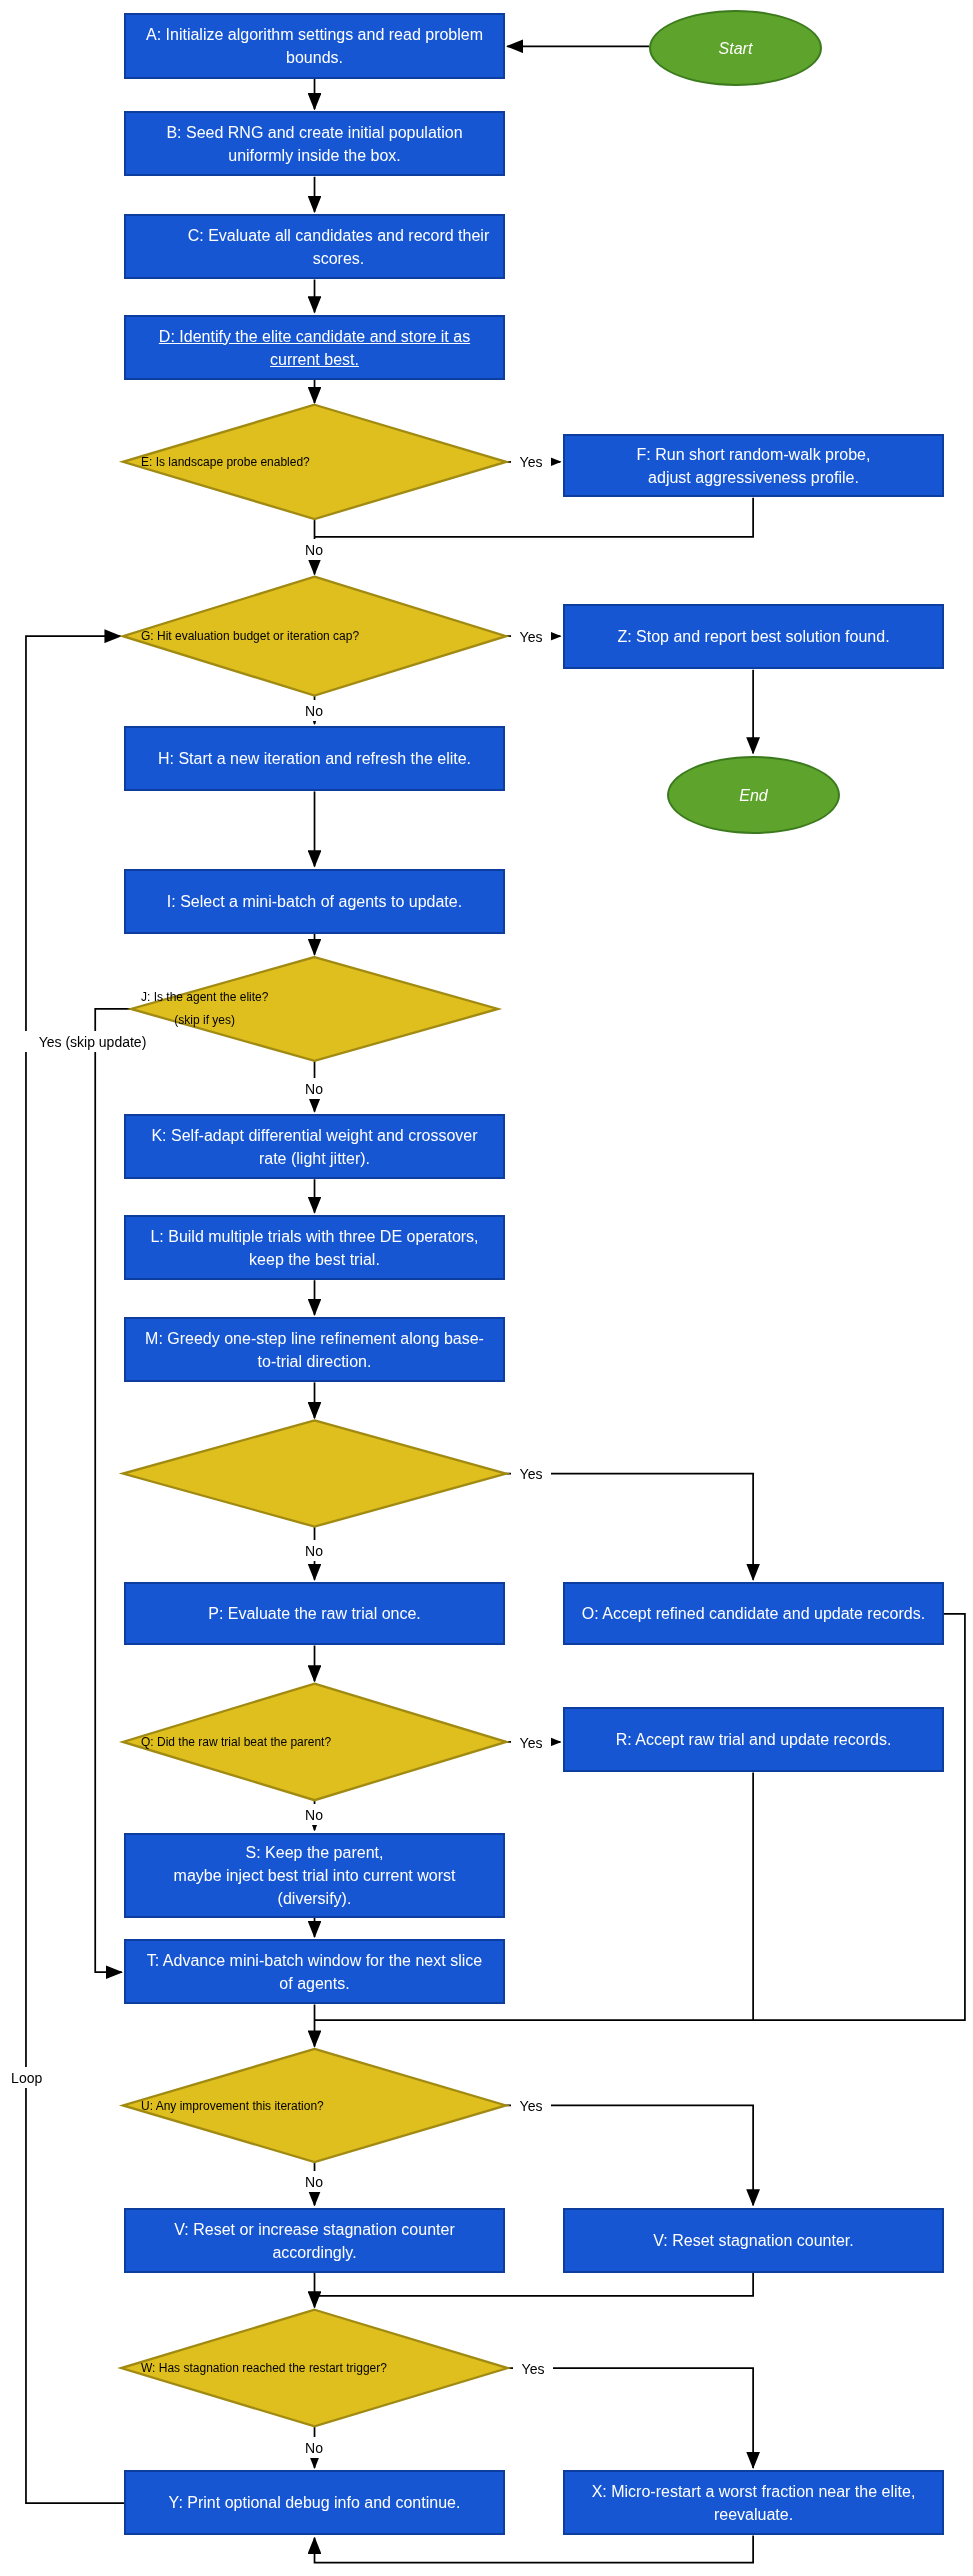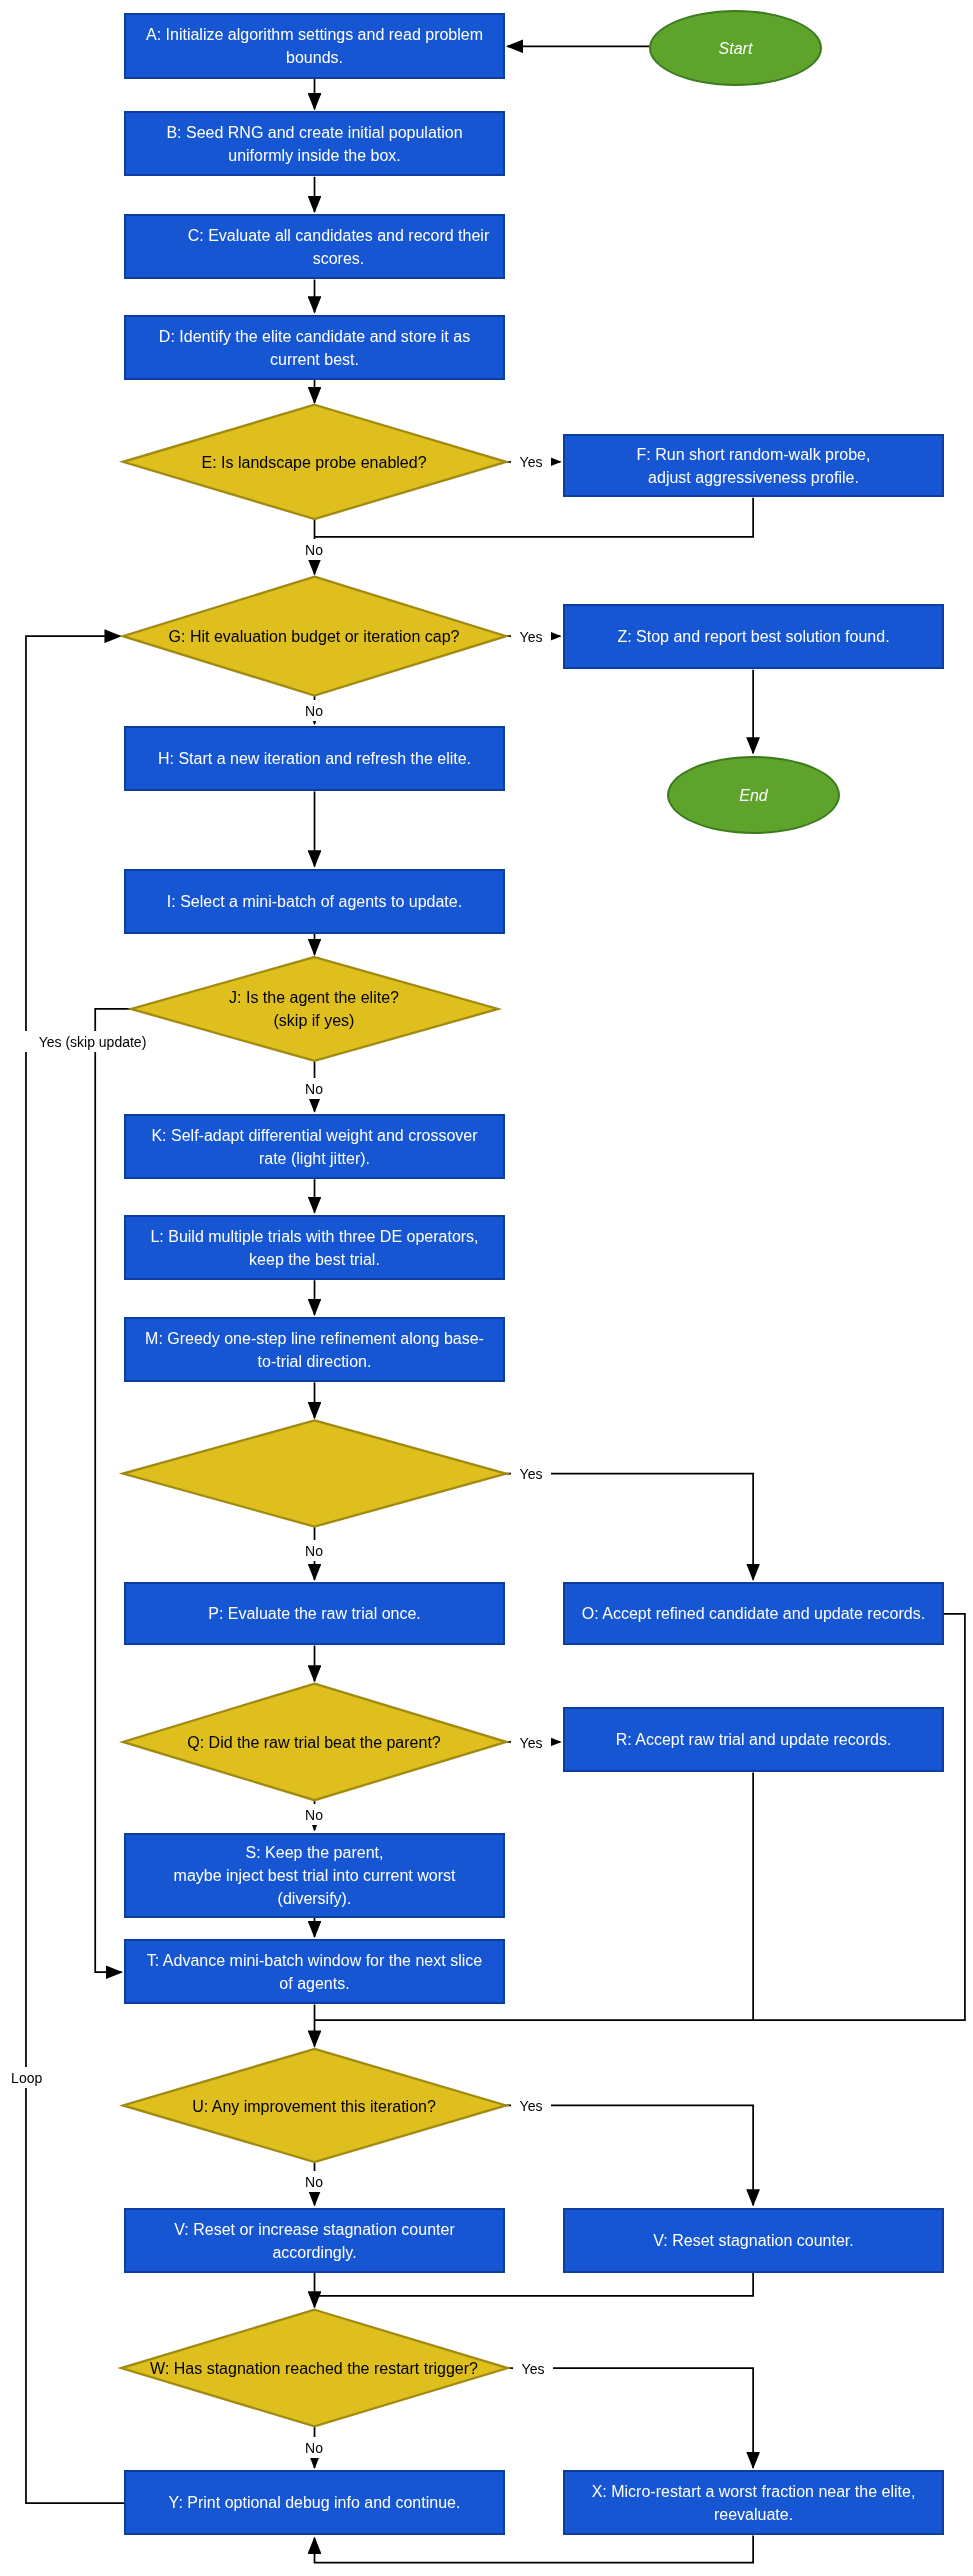--- a/index.html
+++ b/index.html
@@ -25,23 +25,23 @@
     color:var(--process-text,#fff);
   }
   .terminal{
     background:var(--terminal-fill,#5ea32b);
     border:2.9px solid var(--terminal-border,#3c7a1e);
     border-radius:50%;
     color:var(--terminal-text,#fff);
     font-style:italic;
   }
   .dtext{
-    position:absolute;display:flex;align-items:center;justify-content:center;
+    position:absolute;display:flex;align-items:center;
     text-align:center;color:var(--decision-text,#000);
-    font-size:16px;line-height:23px;white-space:pre;
+    font-size:12px;line-height:23px;white-space:pre;
   }
   .elabel{
     position:absolute;display:flex;align-items:center;justify-content:center;
     font-size:14px;color:#000;background:#fff;white-space:pre;
   }
 </style>
 </head>
 <body>
 
 <div class="canvas">
@@ -100,21 +100,21 @@
 
   <div class="node terminal" style="left:649px;top:10.4px;width:173px;height:76px;"><span>Start</span></div>
   <div class="node terminal" style="left:667px;top:756px;width:173px;height:78px;"><span>End</span></div>
 
   <div class="node process" style="left:124px;top:12.7px;width:381px;height:66px;"><span>A: Initialize algorithm settings and read problem
 bounds.</span></div>
   <div class="node process" style="left:124px;top:111px;width:381px;height:65px;"><span>B: Seed RNG and create initial population
 uniformly inside the box.</span></div>
   <div class="node process" style="left:124px;top:214px;width:381px;height:65px;padding-left:48px;"><span>C: Evaluate all candidates and record their
 scores.</span></div>
-  <div class="node process" style="left:124px;top:315px;width:381px;height:65px;"><span>D: Identify the elite candidate and store it as
+  <div class="node process" style="left:124px;top:315px;width:381px;height:65px;text-decoration:underline;"><span>D: Identify the elite candidate and store it as
 current best.</span></div>
   <div class="node process" style="left:124px;top:726px;width:381px;height:65px;"><span>H: Start a new iteration and refresh the elite.</span></div>
   <div class="node process" style="left:124px;top:869px;width:381px;height:65px;"><span>I: Select a mini-batch of agents to update.</span></div>
   <div class="node process" style="left:124px;top:1114px;width:381px;height:65px;"><span>K: Self-adapt differential weight and crossover
 rate (light jitter).</span></div>
   <div class="node process" style="left:124px;top:1215px;width:381px;height:65px;"><span>L: Build multiple trials with three DE operators,
 keep the best trial.</span></div>
   <div class="node process" style="left:124px;top:1317px;width:381px;height:65px;"><span>M: Greedy one-step line refinement along base-
 to-trial direction.</span></div>
   <div class="node process" style="left:124px;top:1582px;width:381px;height:63px;"><span>P: Evaluate the raw trial once.</span></div>

